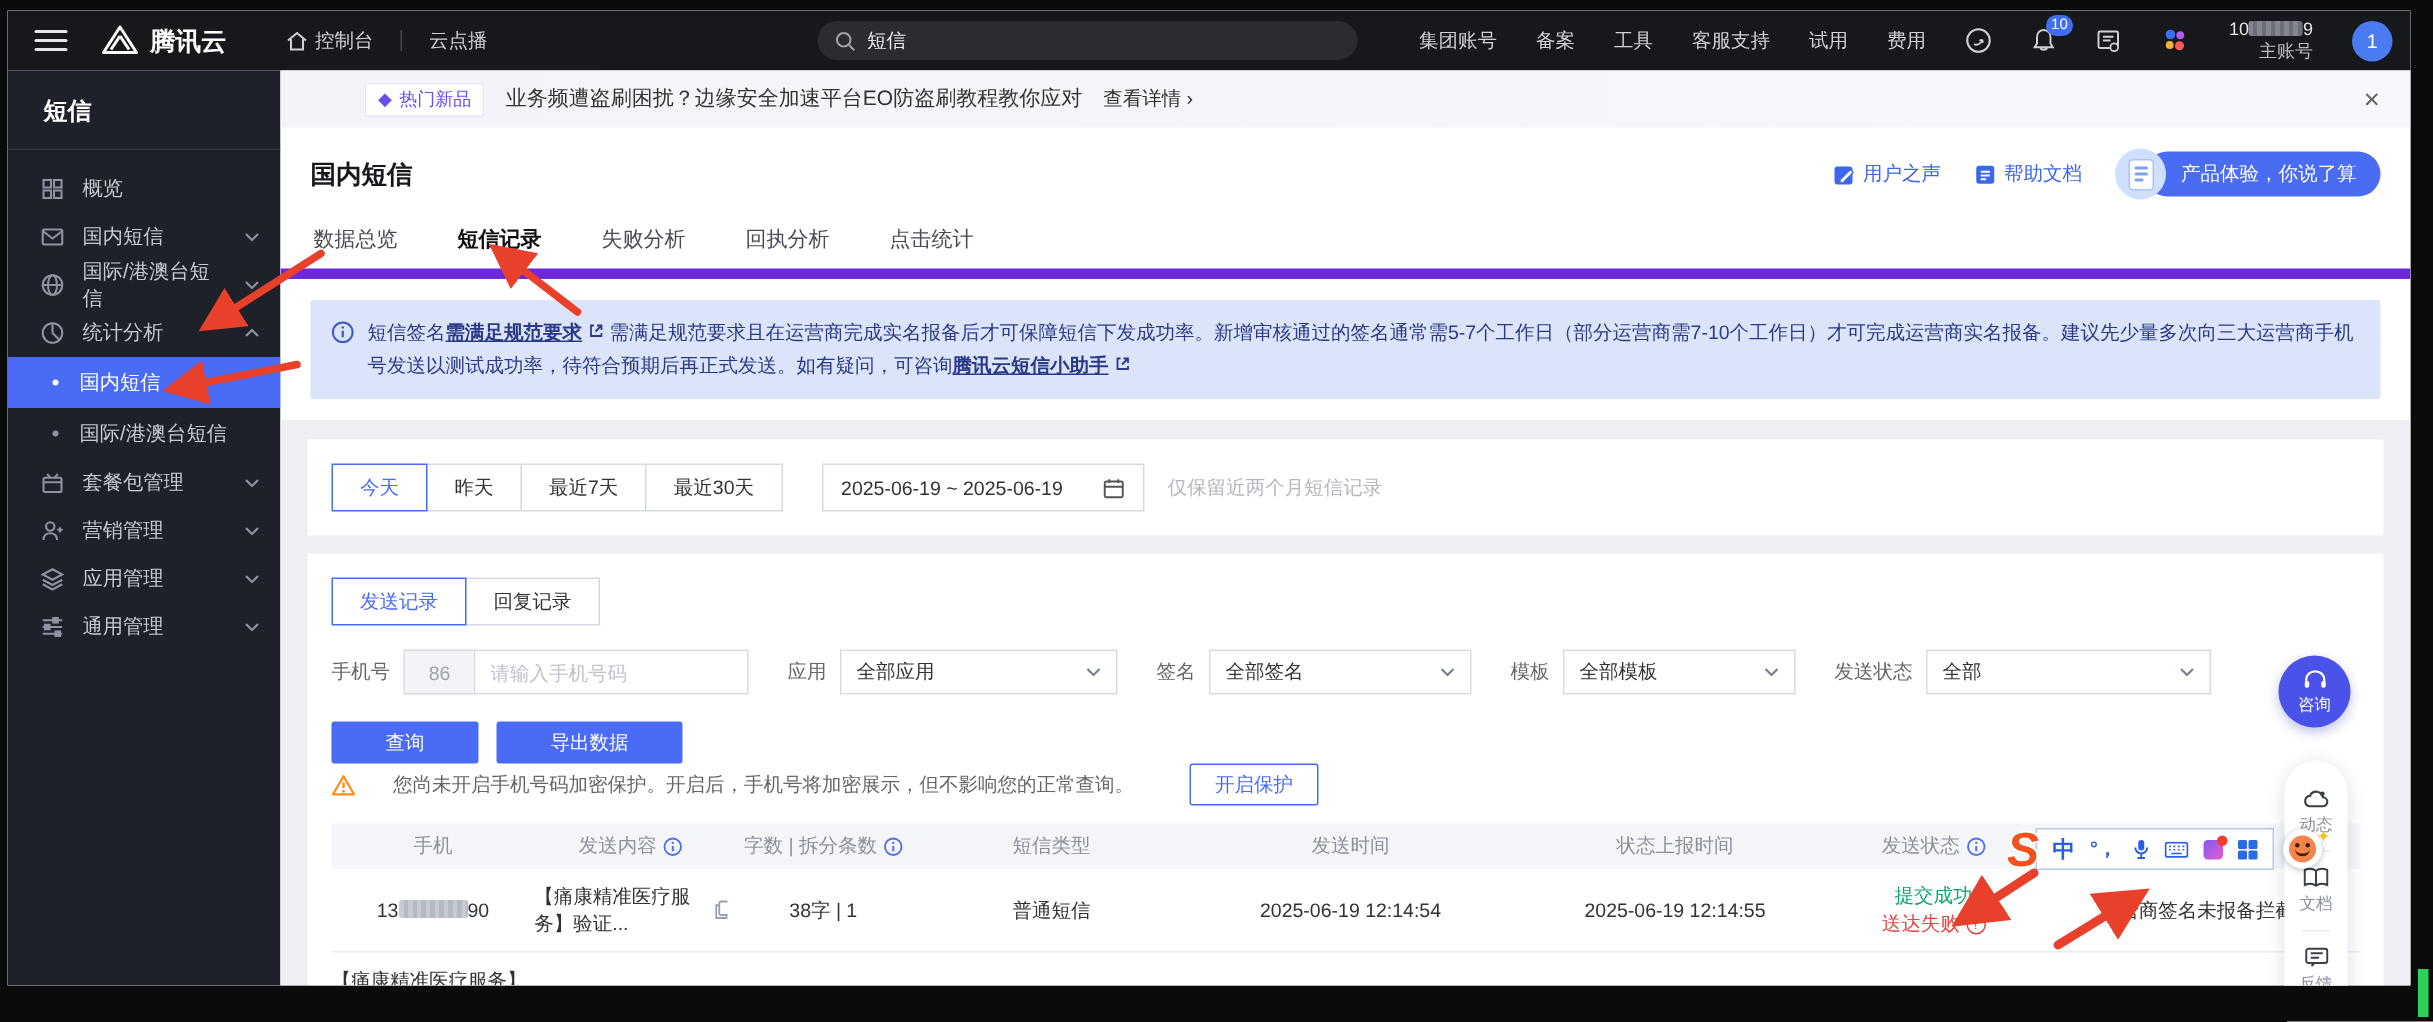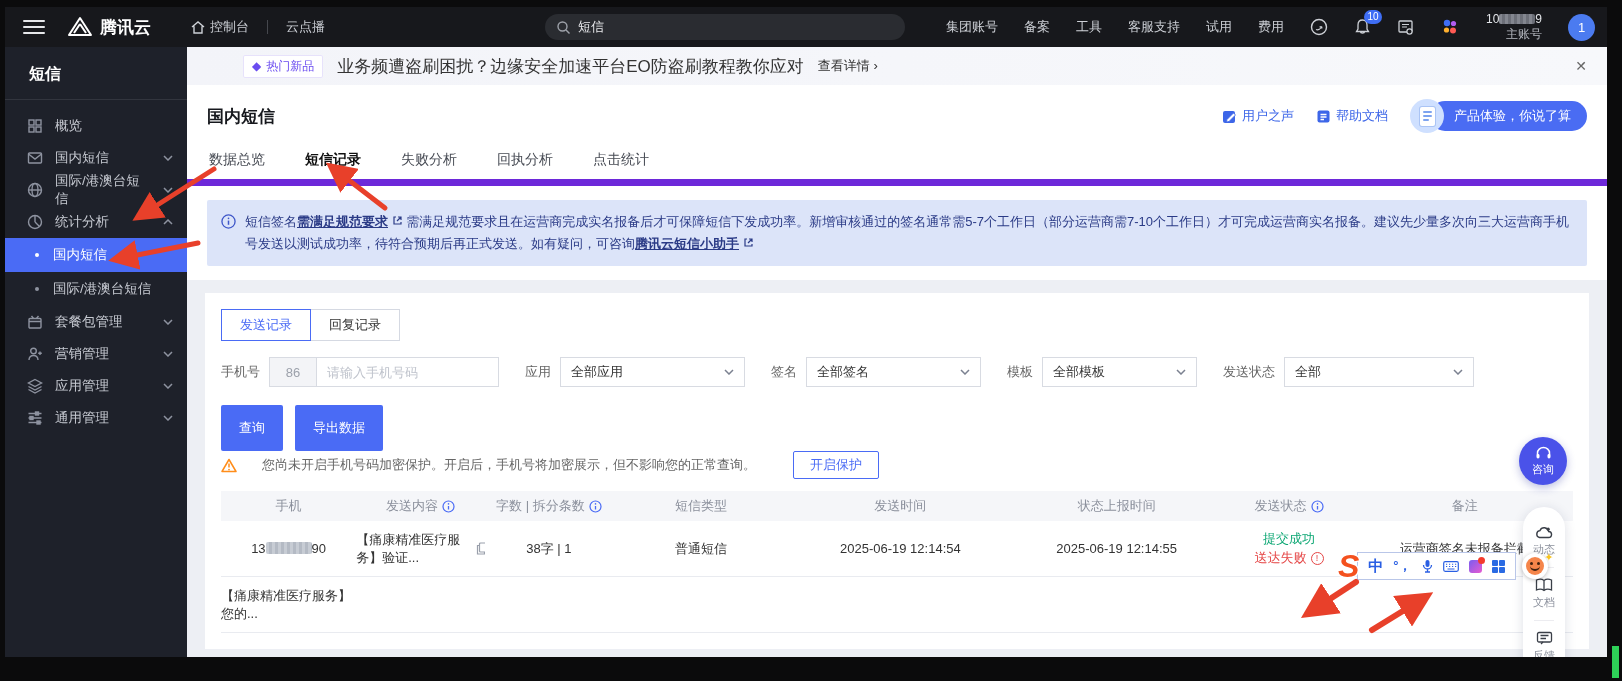--- a/index.html
+++ b/index.html
@@ -38,21 +38,21 @@
   .sb-sub { height:34px; display:flex; align-items:center; padding-left:30px; gap:14px; cursor:pointer; font-size:13.5px; }
   .sb-sub .dot { width:4px; height:4px; border-radius:50%; background:#8e93a0; }
   .sb-sub.active { background:#4a6bf5; color:#fff; }
   .sb-sub.active .dot { background:#fff; }
 
   .main { flex:1; background:#fff; display:flex; flex-direction:column; position:relative; overflow:hidden; }
 
   
   .banner { height:38px; background:linear-gradient(90deg,#f3f4f9,#f7f8fb); display:flex; align-items:center; padding:0 20px 0 56px; gap:14px; flex-shrink:0; }
   .hotbadge { background:#ffffff; color:#6a4cf0; font-size:12px; padding:3px 9px; border-radius:2px; display:flex; gap:5px; align-items:center; box-shadow:0 0 0 1px #e7e2fb inset; }
-  .banner .btxt { color:#333; font-size:17px; }
+  .banner .btxt { color:#333; font-size:14px; }
   .banner .blink { color:#333; font-size:13px; cursor:pointer; }
   .banner .bclose { margin-left:auto; color:#666; font-size:14px; cursor:pointer; }
 
   
   .pagehead { display:flex; align-items:center; padding:14px 20px 0; }
   .ptitle { font-size:17px; font-weight:bold; color:#16181d; }
   .phright { margin-left:auto; display:flex; align-items:center; gap:22px; }
   .hlink { color:#3d66e8; font-size:13px; display:flex; align-items:center; gap:5px; cursor:pointer; }
   .pillwrap { display:flex; align-items:center; }
   .pillcirc { width:34px; height:34px; border-radius:50%; background:#cfe0ff; margin-right:-14px; z-index:2; position:relative; display:flex; align-items:center; justify-content:center; }
@@ -84,21 +84,21 @@
   .filters { display:flex; align-items:center; margin-top:16px; font-size:13px; color:#666; }
   .flabel { margin-right:9px; white-space:nowrap; color:#666; }
   .prefixbox { width:48px; height:30px; background:#f3f4f7; border:1px solid #d8dbe2; display:flex; align-items:center; justify-content:center; color:#9ca1ab; }
   .phinput { width:182px; height:30px; border:1px solid #d8dbe2; border-left:none; padding:0 10px; font-size:13px; color:#333; outline:none; }
   .phinput::placeholder { color:#bfc3cc; }
   .sel { height:30px; border:1px solid #d8dbe2; display:flex; align-items:center; padding:0 10px; color:#333; cursor:pointer; background:#fff; }
   .sel .sv { flex:1; }
   .gap28 { width:26px; flex-shrink:0; }
 
   .btnrow { margin-top:18px; display:flex; gap:12px; }
-  .btn-primary { background:#4a6bf5; color:#fff; border:none; height:46px; padding:0 18px; font-size:13px; border-radius:2px; cursor:pointer; }
+  .btn-primary { background:#4a6bf5; color:#fff; border:none; height:28px; padding:0 36px; font-size:13px; border-radius:2px; cursor:pointer; }
   .warnrow { display:flex; align-items:center; gap:25px; color:#666; }
   .btn-outline { border:1px solid #4a6bf5; color:#4a6bf5; background:#fff; height:28px; padding:0 16px; font-size:13px; margin-left:12px; border-radius:2px; cursor:pointer; }
 
   
   .tbl { margin-top:12px; }
   .trow { display:grid; grid-template-columns:10% 9.5% 9.5% 13% 16.5% 15.5% 10% 16%; align-items:center; }
   .thead { background:#f5f6f9; height:30px; color:#8b909c; font-size:13px; }
   .thc { display:flex; align-items:center; justify-content:center; gap:4px; }
   .tdrow { height:56px; border-bottom:1px solid #e9ebf0; color:#333; }
   .tdrow:first-of-type { border-top:1px solid #e9ebf0; }
@@ -381,20 +381,36 @@
             </svg>
           <span>需满足规范要求且在运营商完成实名报备后才可保障短信下发成功率。新增审核通过的签名通常需5-7个工作日（部分运营商需7-10个工作日）才可完成运营商实名报备。建议先少量多次向三大运营商手机号发送以测试成功率，待符合预期后再正式发送。如有疑问，可咨询</span><a>腾讯云短信小助手</a>
           <svg width="11" height="11" class="lineicon">
               <path d="M4 2 H2 V9 H9 V7 M6 2 H9 V5 M9 2 L5 6" stroke="#2a3a86" stroke-width="1.2"></path>
             </svg>
         </div>
       </div>
 
       <div class="graywrap">
 
+        <div class="card cardA">
+          <div class="seg">
+            <span class="sbtn active">今天</span>
+            <span class="sbtn">昨天</span>
+            <span class="sbtn">最近7天</span>
+            <span class="sbtn">最近30天</span>
+          </div>
+          <div class="datebox">
+            <span>2025-06-19  ~ 2025-06-19</span>
+            <svg width="15" height="15" class="lineicon">
+                <rect x="1.5" y="3" width="12" height="10.5" rx="1" stroke="#555" stroke-width="1.3"></rect>
+                <path d="M1.5 6.5 H13.5 M4.5 1.5 V4 M10.5 1.5 V4" stroke="#555" stroke-width="1.3"></path>
+              </svg>
+          </div>
+          <span class="datenote">仅保留近两个月短信记录</span>
+        </div>
 
         <div class="card cardB">
           <div class="seg">
             <span class="sbtn active">发送记录</span>
             <span class="sbtn">回复记录</span>
           </div>
 
           <div class="filters">
             <span class="flabel">手机号</span>
             <span class="prefixbox">86</span>

